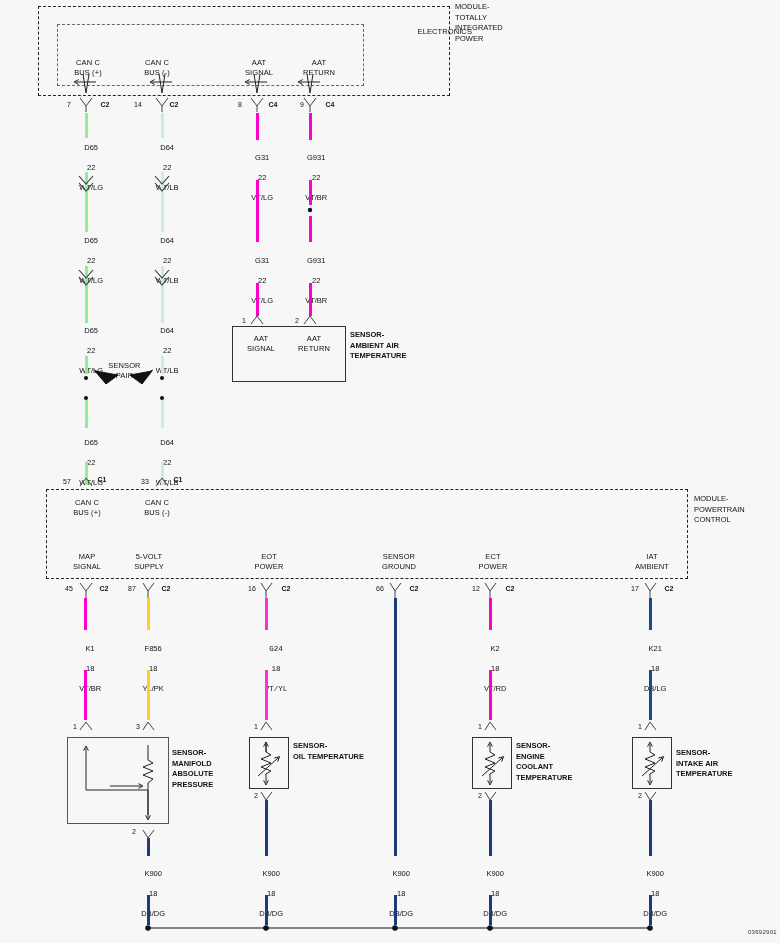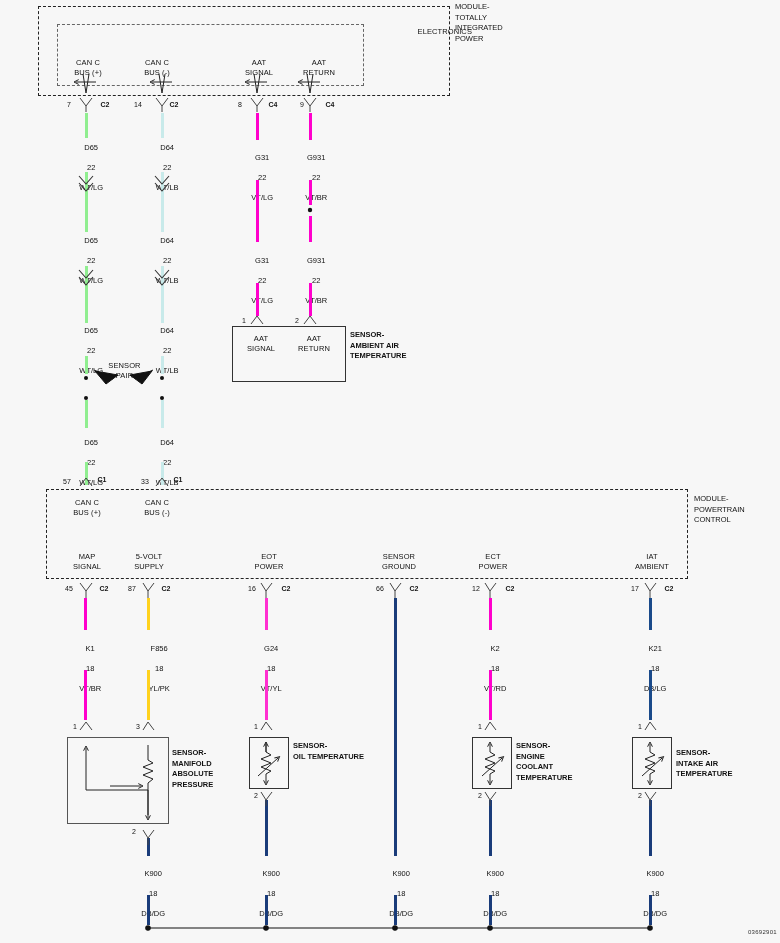--- a/index.html
+++ b/index.html
@@ -194,29 +194,29 @@
 
   <div class="wire" style="left:84px;top:598px;width:3px;height:32px;background:#ff00cc;"></div>
   <div class="wirecode abs" style="left:57px;top:634px;width:58px;">
     <span>K1</span><br>
     <span>18</span><br>
     <span>VT/BR</span>
   </div>
   <div class="wire" style="left:84px;top:670px;width:3px;height:50px;background:#ff00cc;"></div>
 
   <div class="wire" style="left:147px;top:598px;width:3px;height:32px;background:#ffd21e;"></div>
-  <div class="wirecode abs" style="left:126px;top:634px;width:58px;">
+  <div class="wirecode abs" style="left:120px;top:634px;width:58px;">
     <span>F856</span><br>
     <span>18</span><br>
     <span>YL/PK</span>
   </div>
   <div class="wire" style="left:147px;top:670px;width:3px;height:50px;background:#ffd21e;"></div>
 
   <div class="wire" style="left:265px;top:598px;width:3px;height:32px;background:#ff2fd0;"></div>
-  <div class="wirecode abs" style="left:238px;top:634px;width:58px;">
+  <div class="wirecode abs" style="left:238px;top:634px;width:58px;font-family:Liberation Mono, monospace;">
     <span>G24</span><br>
     <span>18</span><br>
     <span>VT/YL</span>
   </div>
   <div class="wire" style="left:265px;top:670px;width:3px;height:50px;background:#ff2fd0;"></div>
 
   <div class="wire" style="left:394px;top:598px;width:3px;height:258px;background:#1a3c7a;"></div>
 
   <div class="wire" style="left:489px;top:598px;width:3px;height:32px;background:#ff00cc;"></div>
   <div class="wirecode abs" style="left:462px;top:634px;width:58px;">

